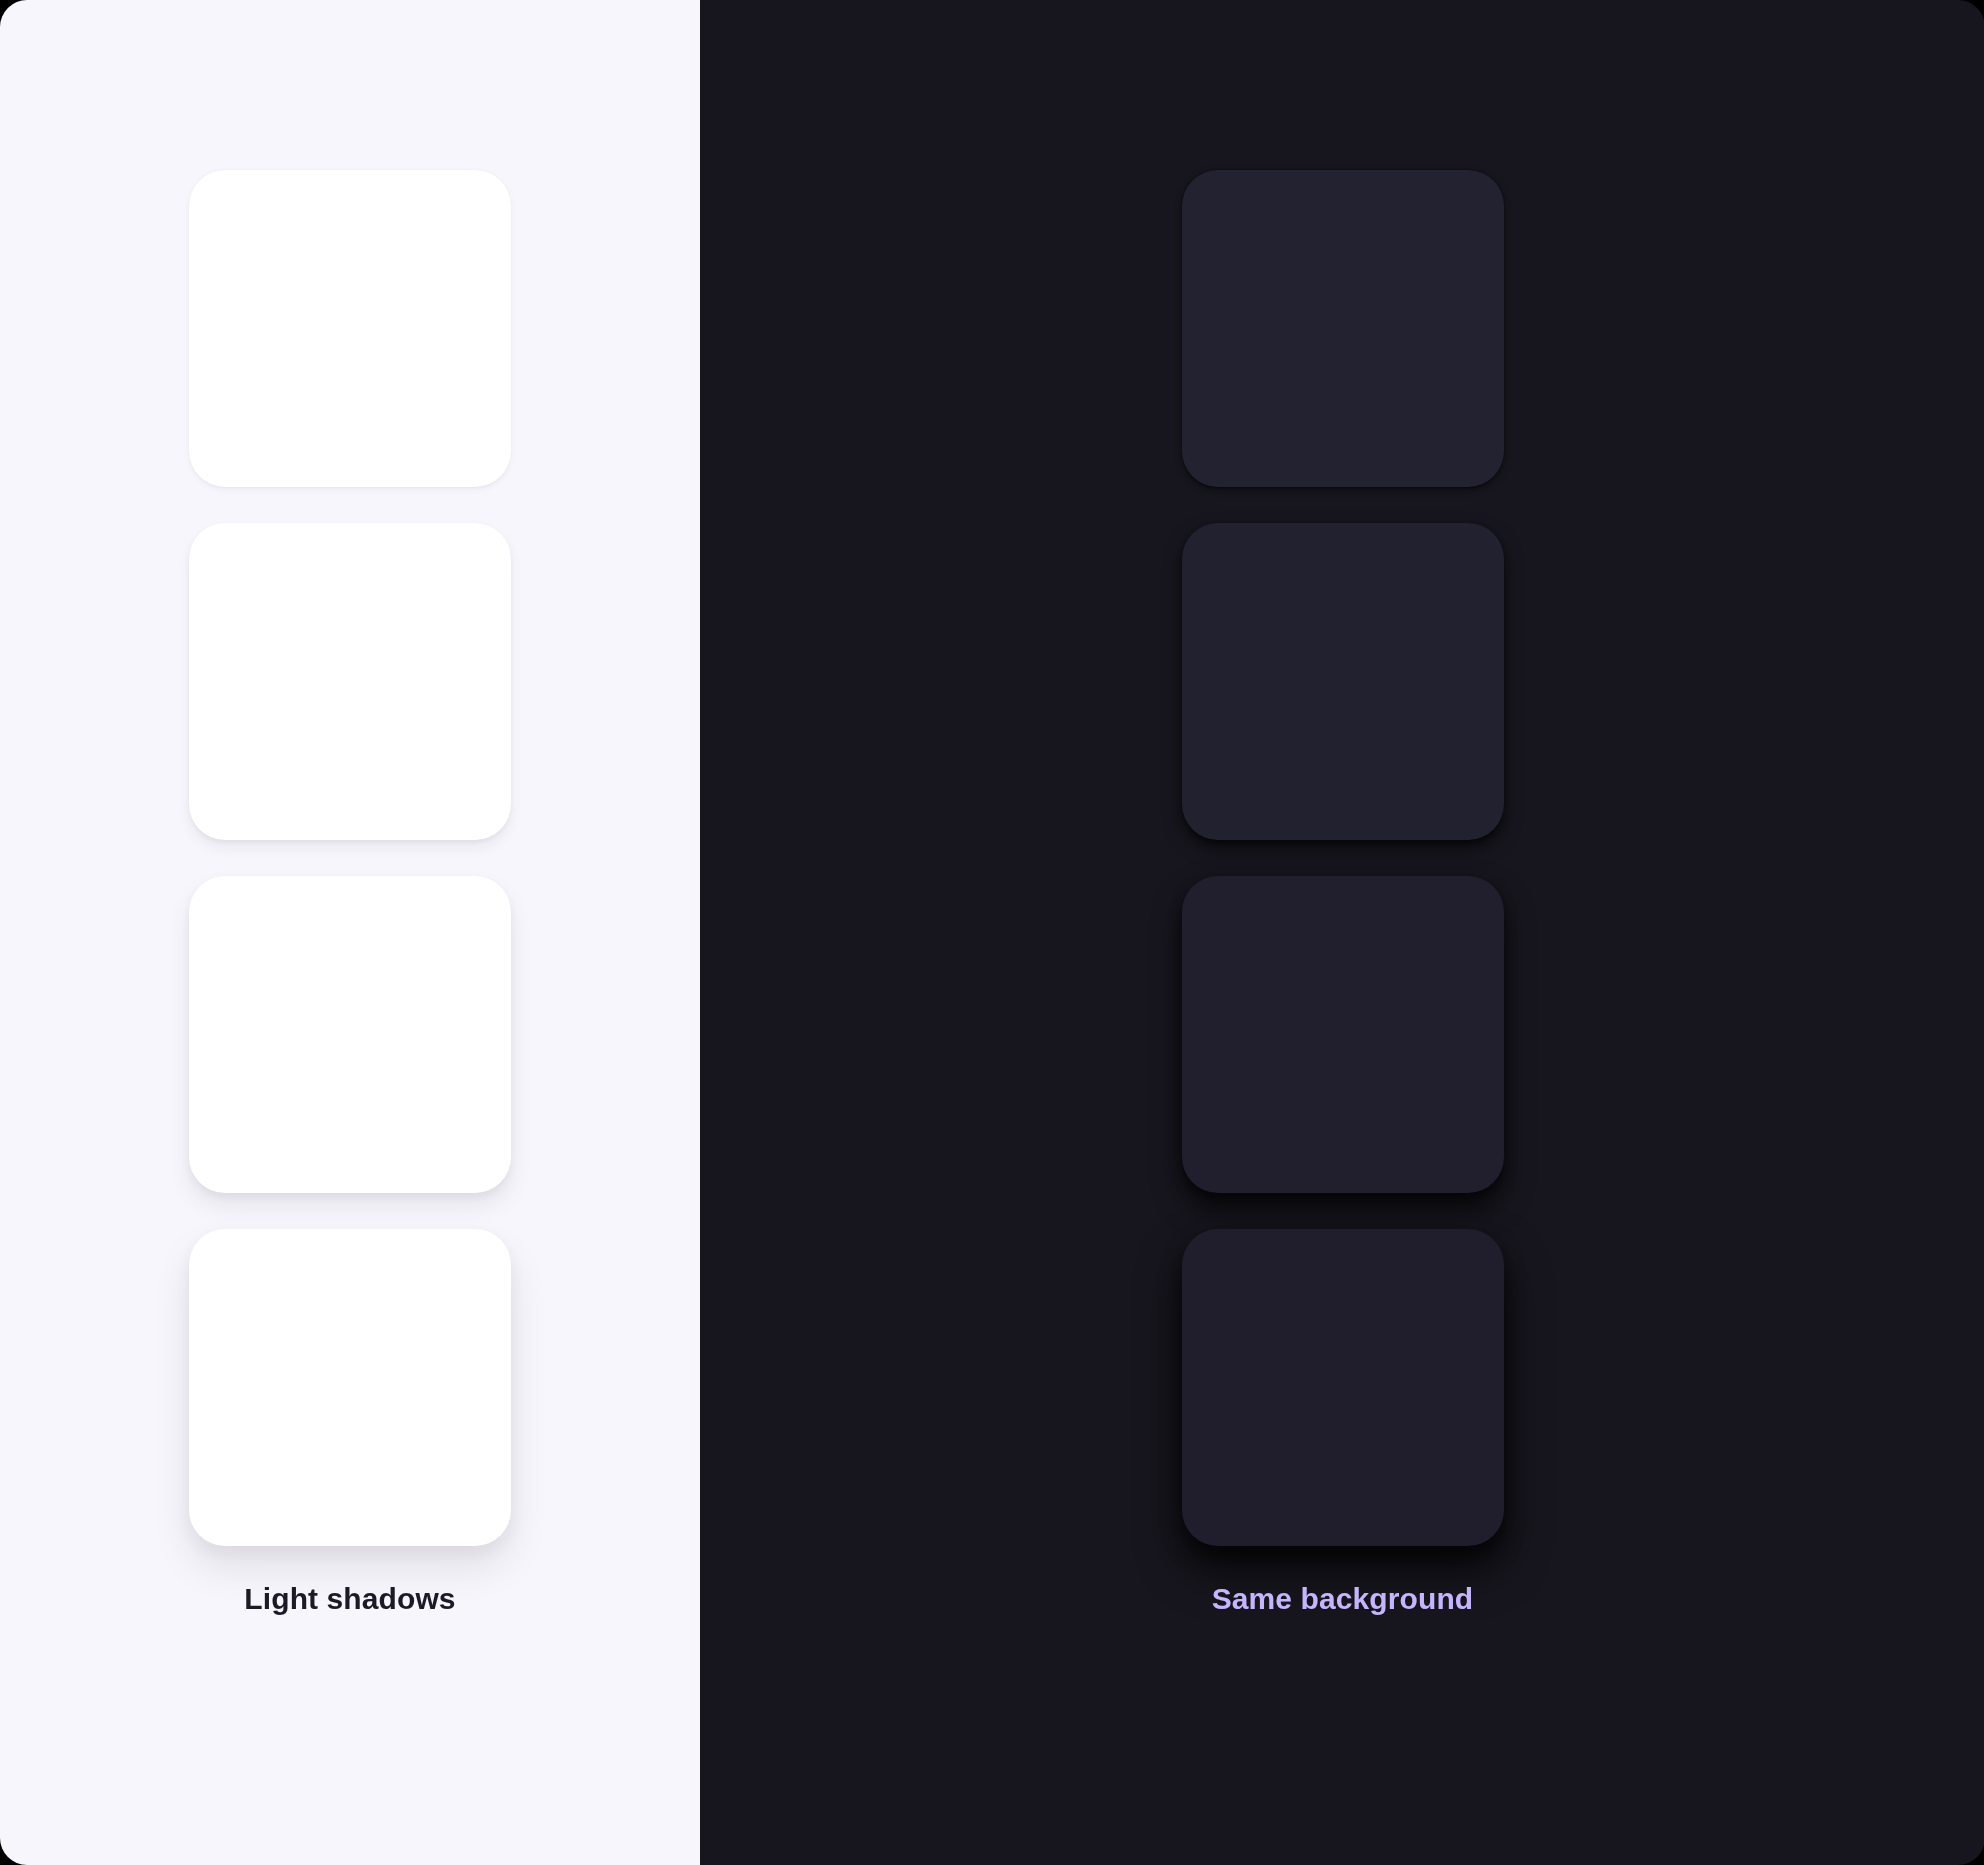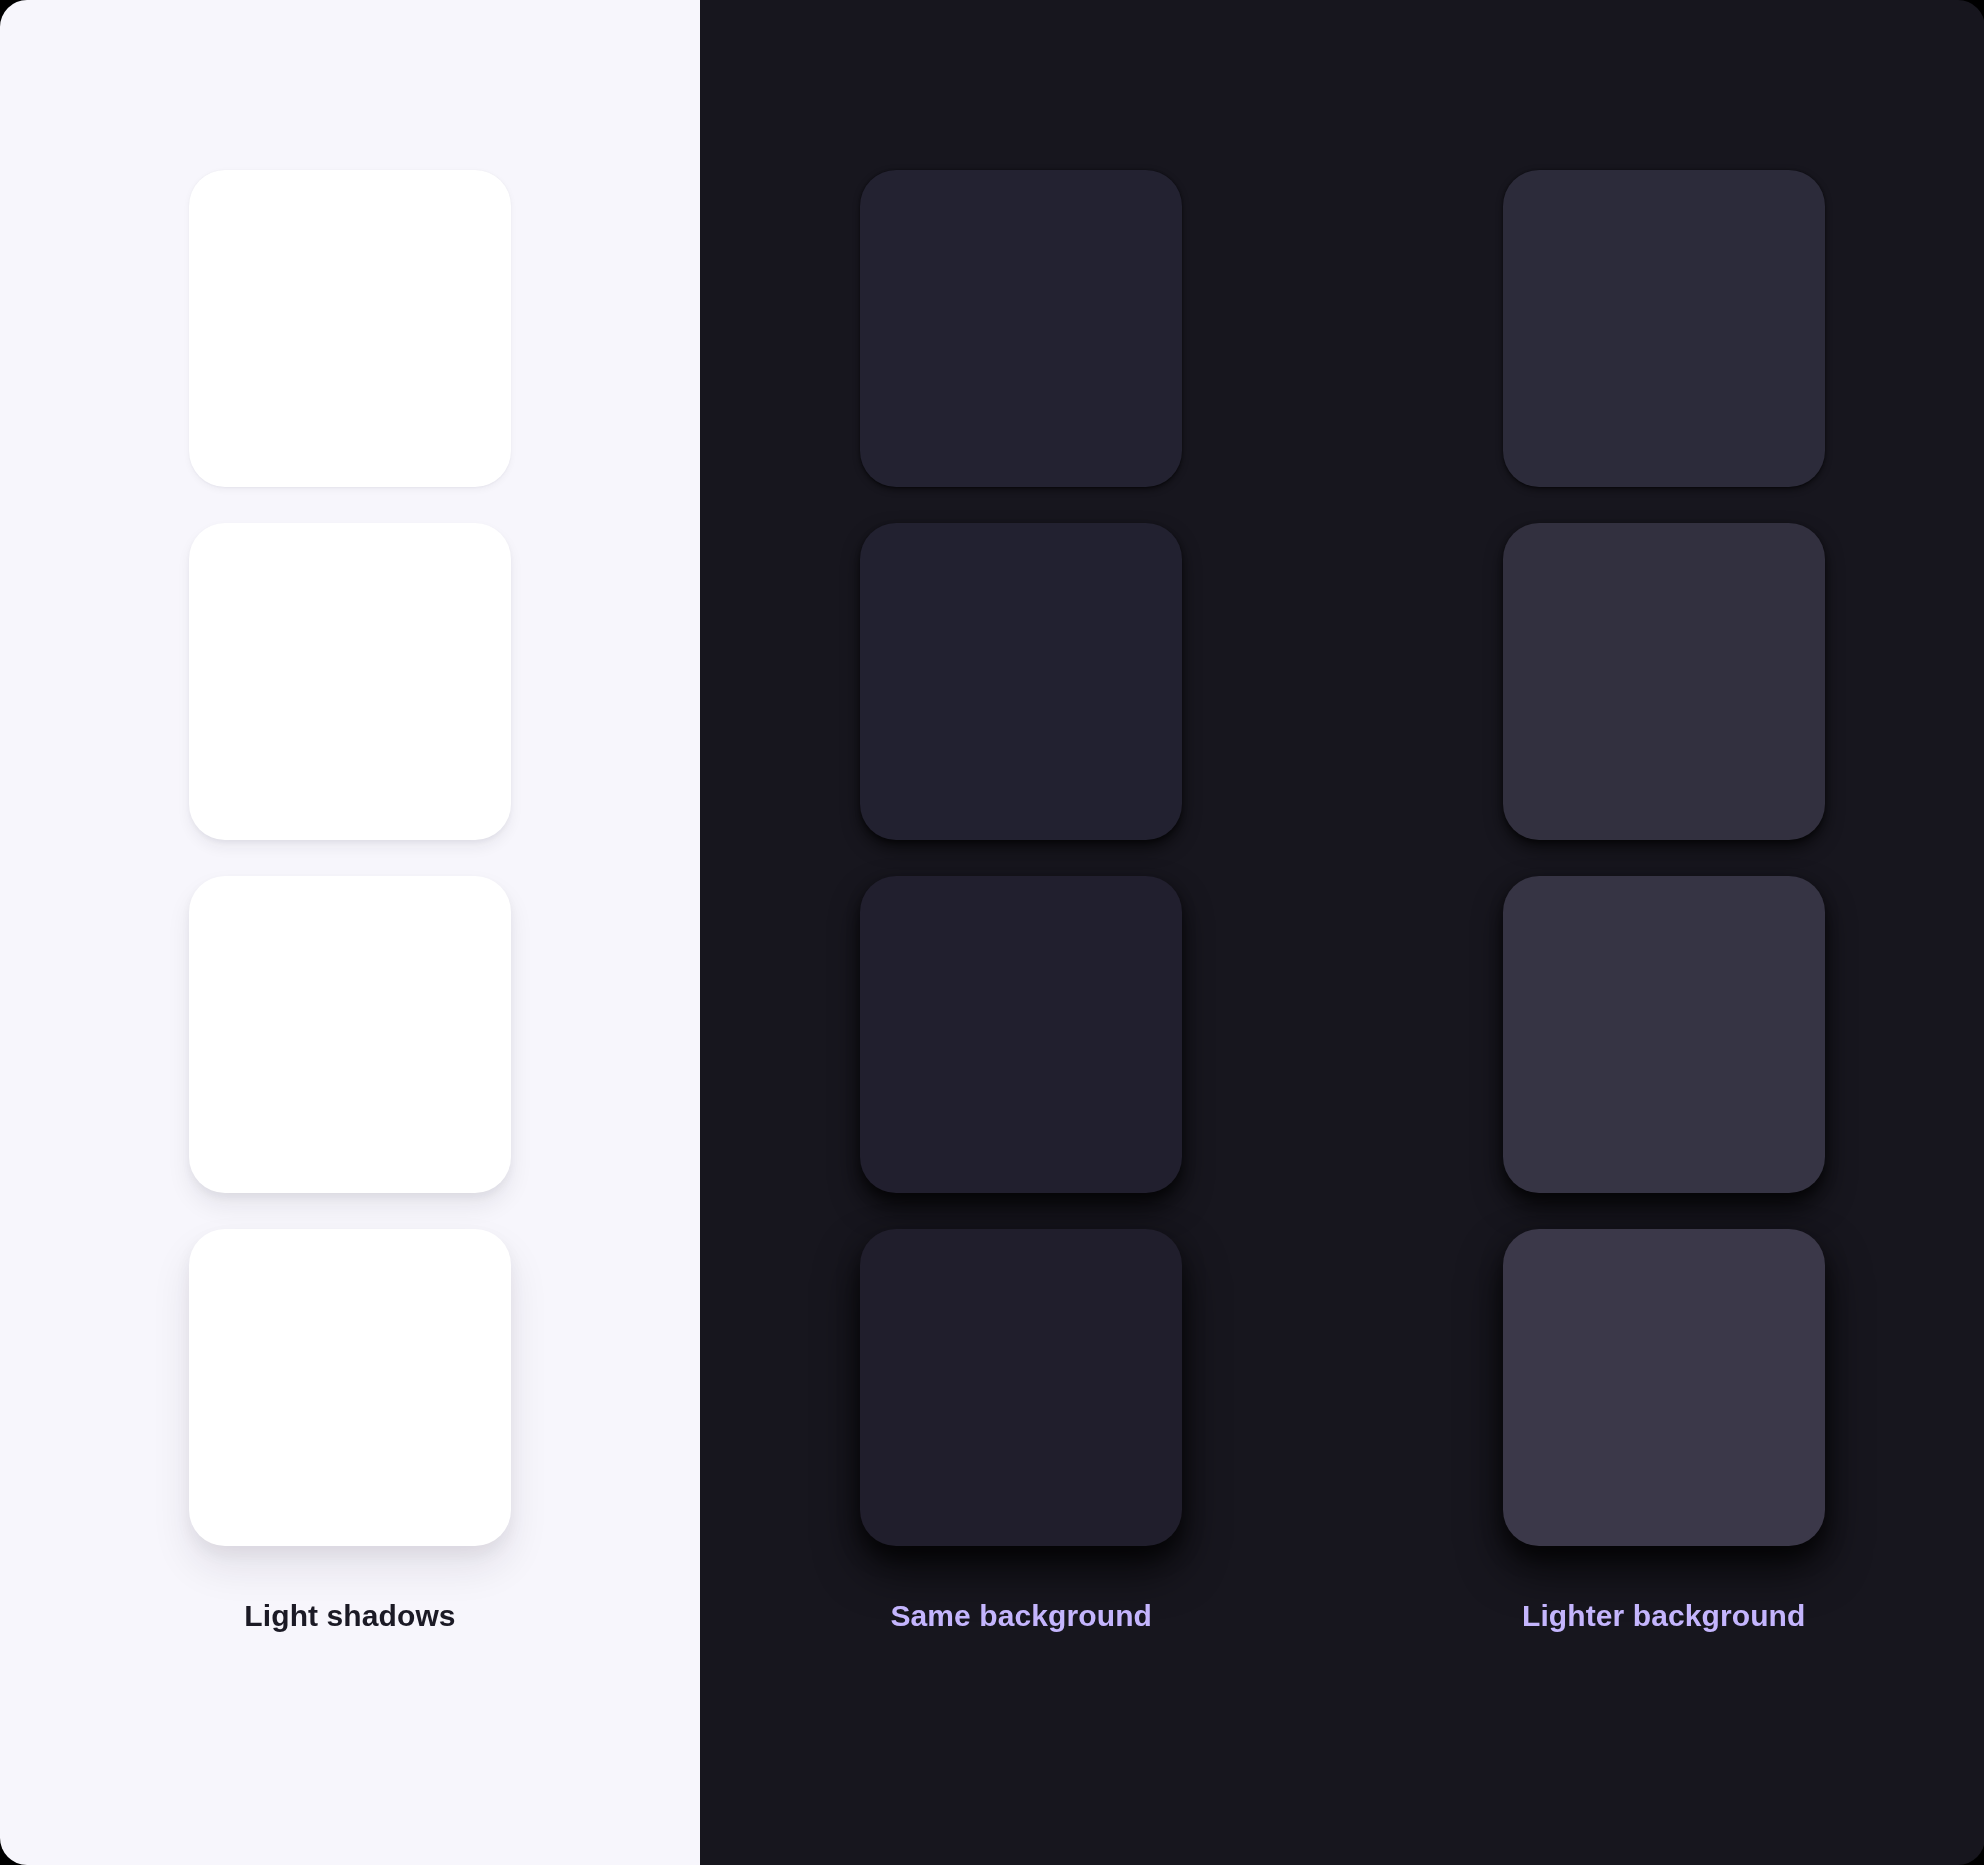--- a/index.html
+++ b/index.html
@@ -83,21 +83,21 @@
   .c-same.e4 { background:#201E2C; box-shadow: 0 24px 44px rgba(0,0,0,0.68), 0 10px 20px rgba(0,0,0,0.55); }
 
   
   .c-lighter.e1 { background:#2C2B3A; box-shadow: 0 2.9px 7.1px rgba(0,0,0,0.45), 0 0.7px 2.1px rgba(0,0,0,0.4); }
   .c-lighter.e2 { background:#32303F; box-shadow: 0 8.6px 17px rgba(0,0,0,0.55), 0 2.9px 5.7px rgba(0,0,0,0.45); }
   .c-lighter.e3 { background:#363444; box-shadow: 0 15.7px 28.5px rgba(0,0,0,0.62), 0 5.7px 11.4px rgba(0,0,0,0.5); }
   .c-lighter.e4 { background:#3B3849; box-shadow: 0 24px 44px rgba(0,0,0,0.68), 0 10px 20px rgba(0,0,0,0.55); }
 
   
   .caption {
-    margin-top: 53px;
+    margin-top: 36px;
     font-size: 30px;
     font-weight: bold;
     letter-spacing: 0.1px;
     text-align: left;
     white-space: nowrap;
   }
   .caption-on-light { color: #1B1A25; }
   .caption-on-dark  { color: #c4b5fd; }
 </style>
 </head>
@@ -129,28 +129,18 @@
         <div class="card c-same e1"></div>
         <div class="card-gap"></div>
         <div class="card c-same e2"></div>
         <div class="card-gap"></div>
         <div class="card c-same e3"></div>
         <div class="card-gap"></div>
         <div class="card c-same e4"></div>
         <div class="caption caption-on-dark">Same background</div>
       </div>
 
-      <div class="column">
-        <div class="card c-lighter e1"></div>
-        <div class="card-gap"></div>
-        <div class="card c-lighter e2"></div>
-        <div class="card-gap"></div>
-        <div class="card c-lighter e3"></div>
-        <div class="card-gap"></div>
-        <div class="card c-lighter e4"></div>
-        <div class="caption caption-on-dark">Lighter background</div>
-      </div>
 
     </div>
   </div>
 
 </div>
 
 
 </body></html>

